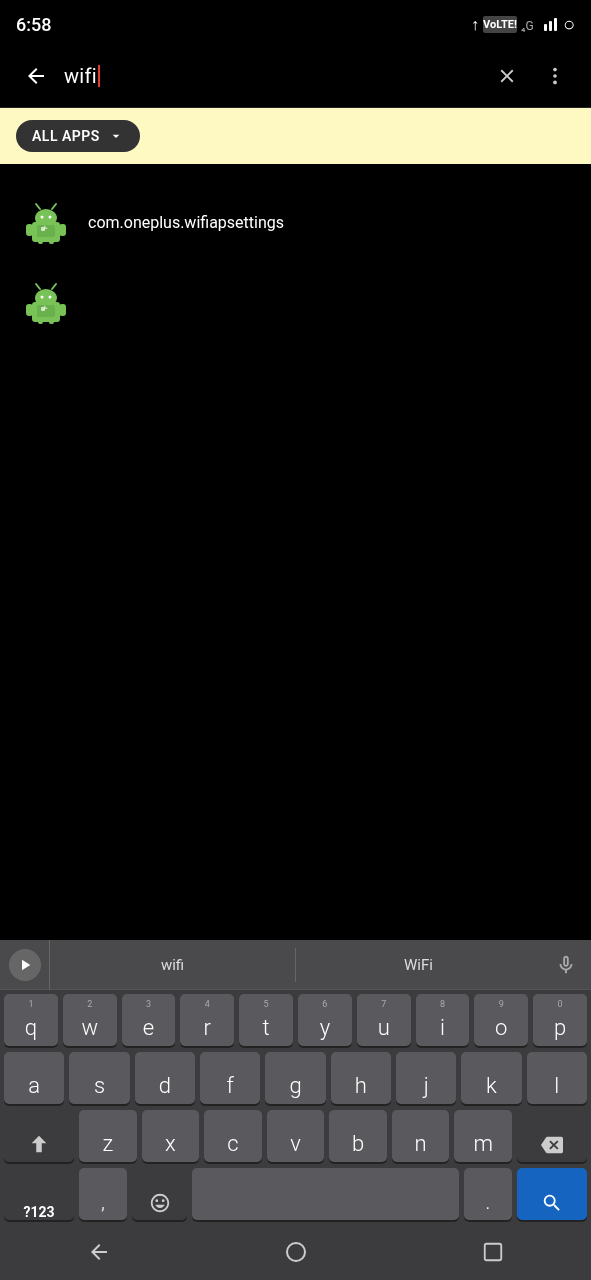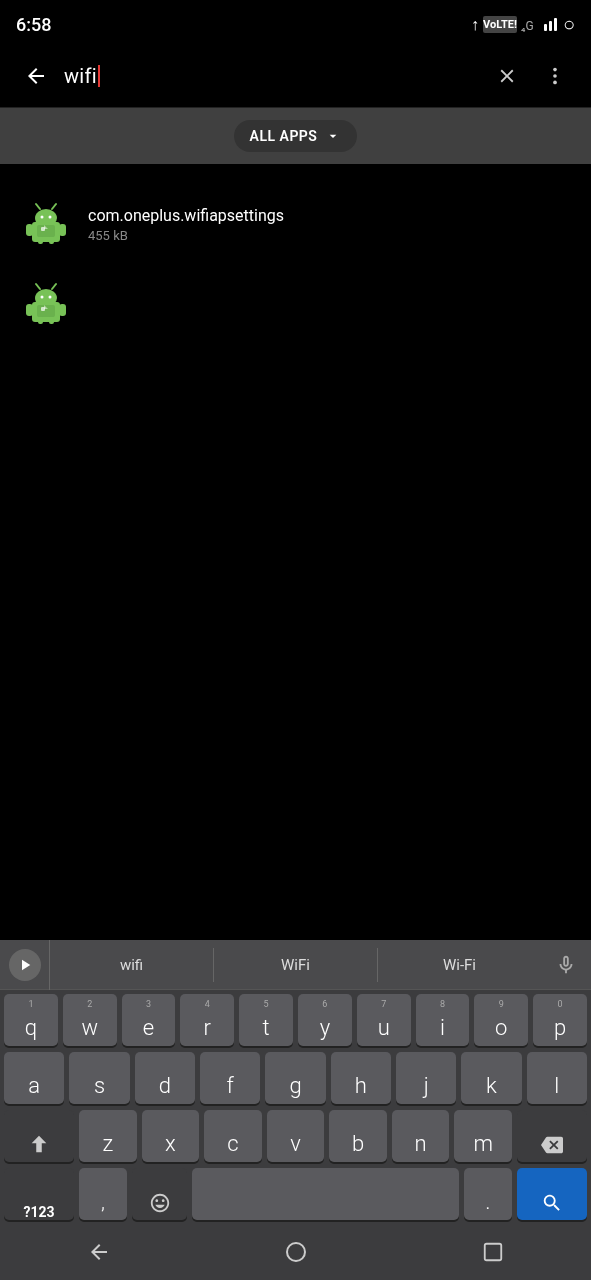--- a/index.html
+++ b/index.html
@@ -92,24 +92,23 @@
       display: flex;
       align-items: center;
       justify-content: center;
       cursor: pointer;
       color: #ccc;
     }
 
     
     .filter-row {
       display: flex;
-      justify-content: center;
       align-items: center;
       padding: 12px 16px;
-      background: #404040;
+      background: #fef9c3;
     }
     .filter-dropdown {
       display: flex;
       align-items: center;
       background: #333;
       border-radius: 20px;
       padding: 8px 16px;
       cursor: pointer;
       gap: 8px;
     }
@@ -387,21 +386,20 @@
         <line x1="18" y1="9" x2="14" y2="4" stroke="#78c257" stroke-width="2" stroke-linecap="round"></line>
         <line x1="30" y1="9" x2="34" y2="4" stroke="#78c257" stroke-width="2" stroke-linecap="round"></line>
 
         <rect x="15" y="25" width="18" height="12" rx="2" fill="#5ba043" opacity="0.5"></rect>
         <rect x="19" y="27" width="4" height="4" rx="1" fill="#fff" opacity="0.7"></rect>
         <polygon points="22,25 26,29 22,29" fill="#fff" opacity="0.5"></polygon>
       </svg>
     </div>
     <div class="app-info">
       <div class="app-name">com.oneplus.wifiapsettings</div>
-      <div class="app-size">455 kB</div>
     </div>
   </div>
 
   <div class="app-item">
     <div class="app-icon">
       <svg class="android-robot" viewBox="0 0 48 48" xmlns="http://www.w3.org/2000/svg">
         <rect x="10" y="22" width="28" height="20" rx="3" fill="#78c257"></rect>
         <rect x="4" y="24" width="7" height="12" rx="3" fill="#78c257"></rect>
         <rect x="37" y="24" width="7" height="12" rx="3" fill="#78c257"></rect>
         <rect x="16" y="36" width="5" height="8" rx="2" fill="#78c257"></rect>
@@ -425,21 +423,20 @@
     <div class="expand-btn">
       <div class="expand-circle">
         <svg width="18" height="18" viewBox="0 0 24 24" fill="#fff">
           <path d="M8 5v14l11-7z"></path>
         </svg>
       </div>
     </div>
     <div class="autocomplete-suggestions">
       <div class="suggestion">wifi</div>
       <div class="suggestion">WiFi</div>
-      <div class="suggestion">Wi-Fi</div>
     </div>
     <div class="voice-btn">
       <svg width="22" height="22" viewBox="0 0 24 24" fill="#aaa">
         <path d="M12 14c1.66 0 3-1.34 3-3V5c0-1.66-1.34-3-3-3S9 3.34 9 5v6c0 1.66 1.34 3 3 3zm-1-9c0-.55.45-1 1-1s1 .45 1 1v6c0 .55-.45 1-1 1s-1-.45-1-1V5zm6 6c0 2.76-2.24 5-5 5s-5-2.24-5-5H5c0 3.53 2.61 6.43 6 6.92V21h2v-3.08c3.39-.49 6-3.39 6-6.92h-2z"></path>
       </svg>
     </div>
   </div>
 
   <div class="key-rows">
 

